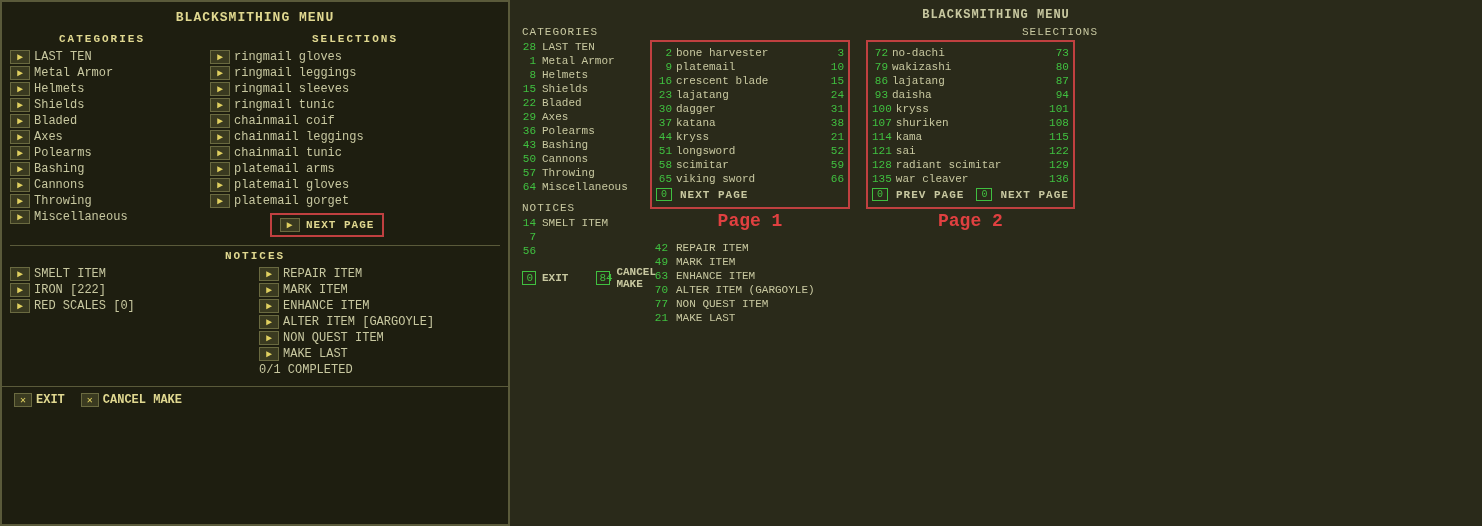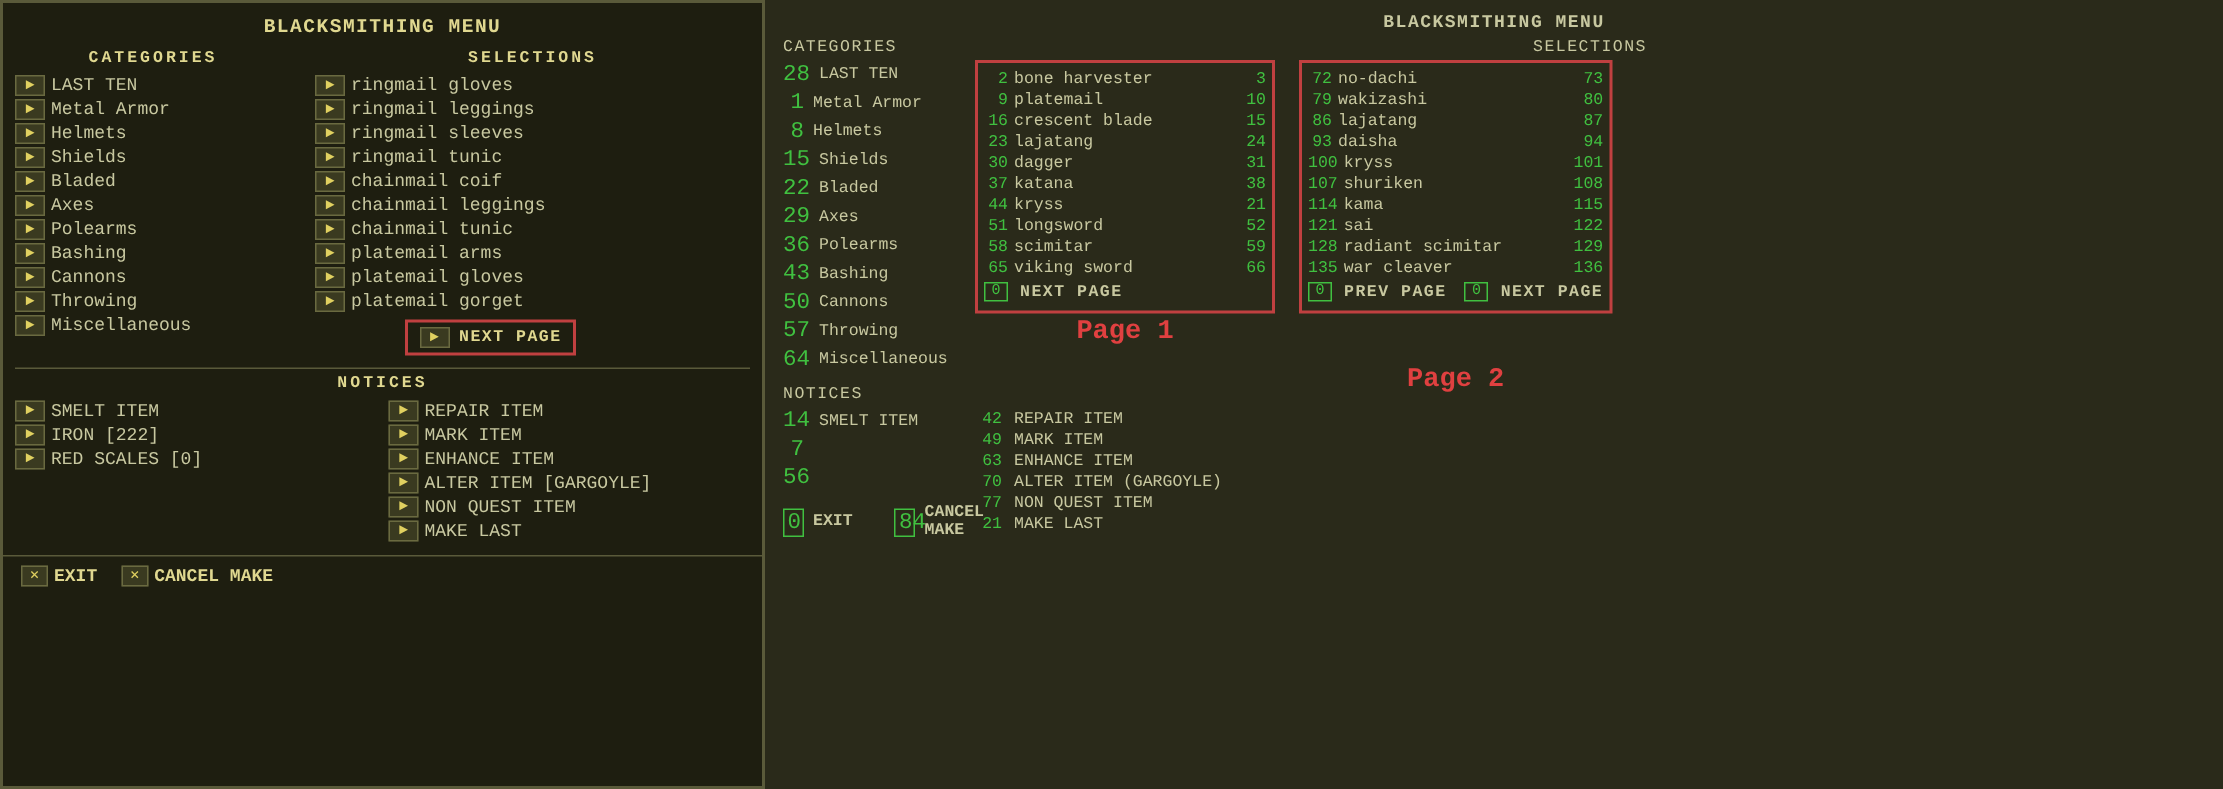--- a/index.html
+++ b/index.html
@@ -181,21 +181,21 @@
     .right-item {
       display: flex;
       align-items: center;
       gap: 2px;
       padding: 1px 0;
       font-size: 11px;
     }
 
     .right-num {
       color: #40c040;
-      font-size: 15px;
+      font-size: 11px;
       min-width: 14px;
       text-align: right;
     }
 
     .right-label {
       color: #c8c8a0;
       font-size: 11px;
     }
 
     .page-box {
@@ -423,20 +423,23 @@
           <div class="arrow-icon">►</div>
           <span>ALTER ITEM [GARGOYLE]</span>
         </div>
         <div class="menu-item">
           <div class="arrow-icon">►</div>
           <span>NON QUEST ITEM</span>
         </div>
         <div class="menu-item">
           <div class="arrow-icon">►</div>
           <span>MAKE LAST</span>
+        </div>
+        <div class="menu-item">
+          <span>0/1 COMPLETED</span>
         </div>
       </div>
     </div>
   </div>
 
   <div class="bottom-bar">
     <div class="exit-btn">
       <div class="x-icon">✕</div>
       <span>EXIT</span>
     </div>
@@ -581,21 +584,21 @@
                 <span class="sel-num-right">66</span>
               </div>
             <div class="next-prev-row">
               <span class="np-num">0</span>
               <span class="np-label" style="margin-left:4px;">NEXT PAGE</span>
             </div>
           </div>
           <div class="page-label">Page 1</div>
         </div>
 
-        <div style="display:flex; flex-direction:column; align-items:center;gap:32px;">
+        <div style="display:flex; flex-direction:column; align-items:center;">
           <div class="page-box">
             <div class="sel-row">
                 <span class="sel-num-left">72</span>
                 <span class="sel-name">no-dachi</span>
                 <span class="sel-num-right">73</span>
               </div>
             <div class="sel-row">
                 <span class="sel-num-left">79</span>
                 <span class="sel-name">wakizashi</span>
                 <span class="sel-num-right">80</span>

